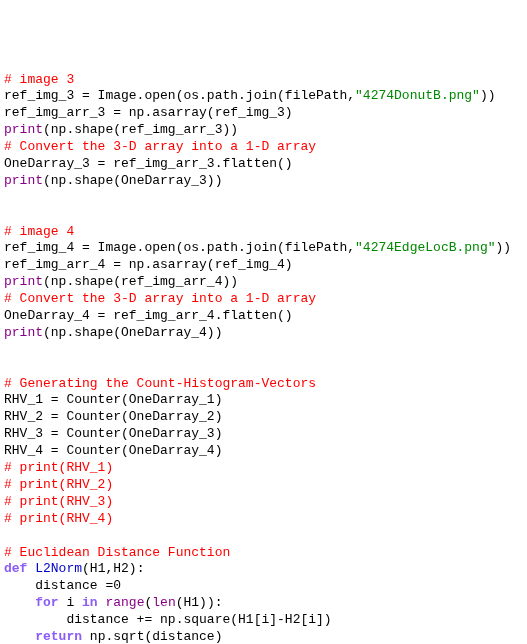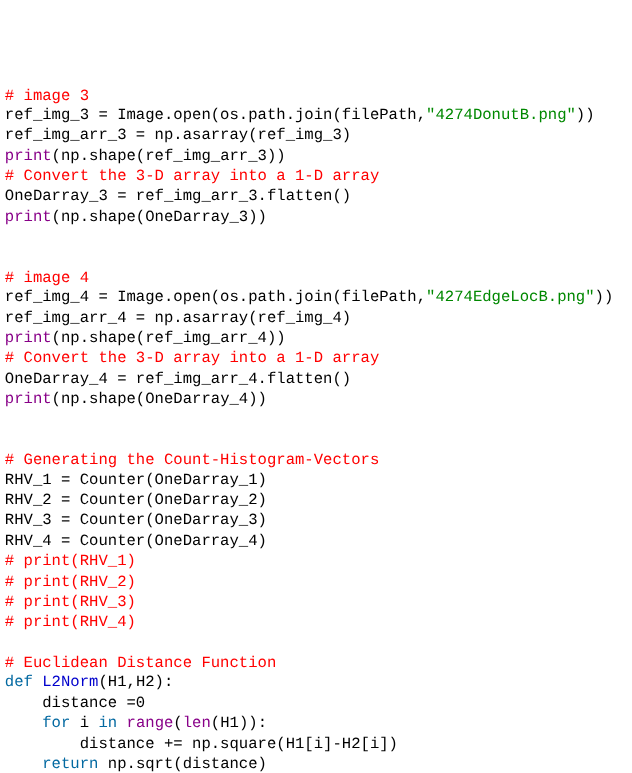--- a/index.html
+++ b/index.html
@@ -8,21 +8,21 @@
       background: #ffffff;
       margin: 0;
       padding: 4px;
       white-space: pre;
       line-height: 1.3;
     }
     .k-comment { color: #ff0000; }
     .k-builtin { color: #880088; margin-top: 20px; }
     .k-func { color: #0000cc; }
     .k-string { color: #008800; }
-    .k-keyword { color: #0369a1; font-weight: normal; }
+    .k-keyword { color: #8b5cf6; font-weight: bold; }
     .k-text { color: #000000; margin-top: 24px; }
     .line { display: block; }
   </style>
 </head>
 <body>
 
 
 
 <div id="code-container"><span class="line"><span class="k-comment"># image 3</span></span><span class="line"><span class="k-text">ref_img_3 = Image.open(os.path.join(filePath,</span><span class="k-string">"4274DonutB.png"</span><span class="k-text">))</span></span><span class="line"><span class="k-text">ref_img_arr_3 = np.asarray(ref_img_3)</span></span><span class="line"><span class="k-builtin">print</span><span class="k-text">(np.shape(ref_img_arr_3))</span></span><span class="line"><span class="k-comment"># Convert the 3-D array into a 1-D array</span></span><span class="line"><span class="k-text">OneDarray_3 = ref_img_arr_3.flatten()</span></span><span class="line"><span class="k-builtin">print</span><span class="k-text">(np.shape(OneDarray_3))</span></span><span class="line">&nbsp;</span><span class="line">&nbsp;</span><span class="line"><span class="k-comment"># image 4</span></span><span class="line"><span class="k-text">ref_img_4 = Image.open(os.path.join(filePath,</span><span class="k-string">"4274EdgeLocB.png"</span><span class="k-text">))</span></span><span class="line"><span class="k-text">ref_img_arr_4 = np.asarray(ref_img_4)</span></span><span class="line"><span class="k-builtin">print</span><span class="k-text">(np.shape(ref_img_arr_4))</span></span><span class="line"><span class="k-comment"># Convert the 3-D array into a 1-D array</span></span><span class="line"><span class="k-text">OneDarray_4 = ref_img_arr_4.flatten()</span></span><span class="line"><span class="k-builtin">print</span><span class="k-text">(np.shape(OneDarray_4))</span></span><span class="line">&nbsp;</span><span class="line">&nbsp;</span><span class="line"><span class="k-comment"># Generating the Count-Histogram-Vectors</span></span><span class="line"><span class="k-text">RHV_1 = Counter(OneDarray_1)</span></span><span class="line"><span class="k-text">RHV_2 = Counter(OneDarray_2)</span></span><span class="line"><span class="k-text">RHV_3 = Counter(OneDarray_3)</span></span><span class="line"><span class="k-text">RHV_4 = Counter(OneDarray_4)</span></span><span class="line"><span class="k-comment"># print(RHV_1)</span></span><span class="line"><span class="k-comment"># print(RHV_2)</span></span><span class="line"><span class="k-comment"># print(RHV_3)</span></span><span class="line"><span class="k-comment"># print(RHV_4)</span></span><span class="line">&nbsp;</span><span class="line"><span class="k-comment"># Euclidean Distance Function</span></span><span class="line"><span class="k-keyword">def</span><span class="k-text"> </span><span class="k-func">L2Norm</span><span class="k-text">(H1,H2):</span></span><span class="line"><span class="k-text">    distance =0</span></span><span class="line"><span class="k-text">    </span><span class="k-keyword">for</span><span class="k-text"> i </span><span class="k-keyword">in</span><span class="k-text"> </span><span class="k-builtin">range</span><span class="k-text">(</span><span class="k-builtin">len</span><span class="k-text">(H1)):</span></span><span class="line"><span class="k-text">        distance += np.square(H1[i]-H2[i])</span></span><span class="line"><span class="k-text">    </span><span class="k-keyword">return</span><span class="k-text"> np.sqrt(distance)</span></span></div>
 

